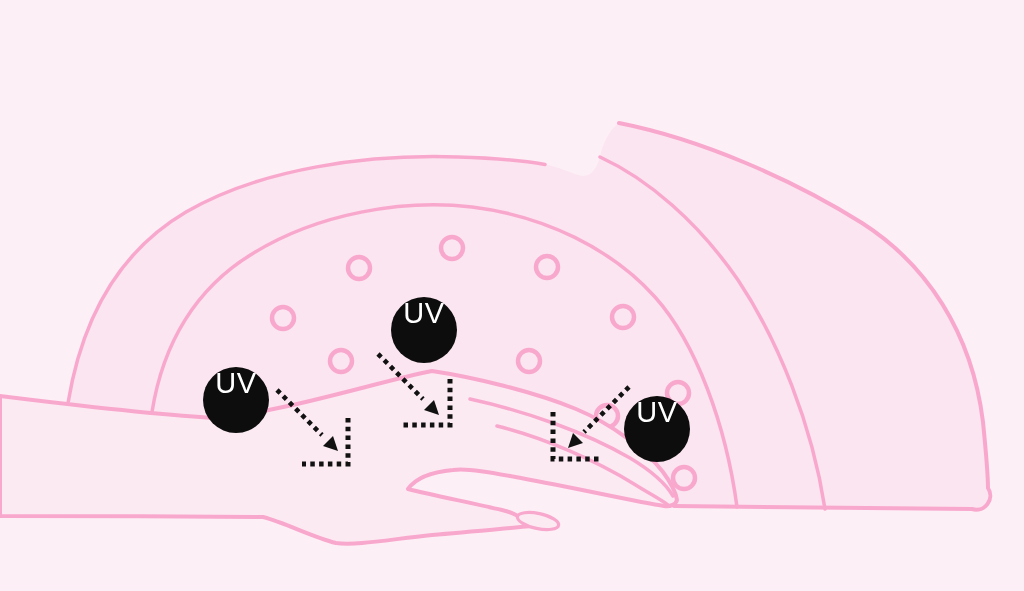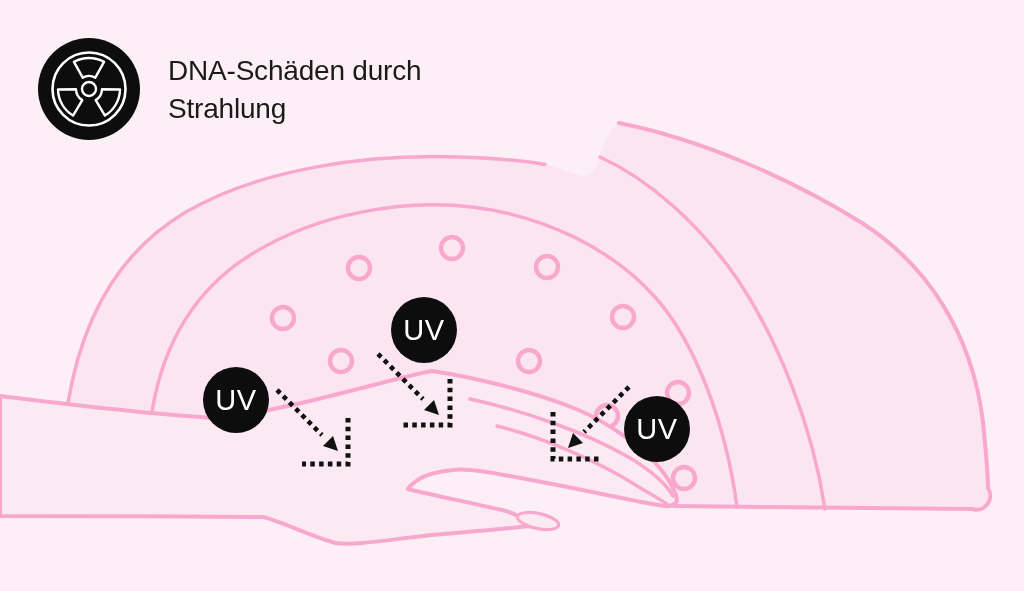--- a/index.html
+++ b/index.html
@@ -17,21 +17,21 @@
   }
   .radiation-badge{width:102px;height:102px;flex:0 0 auto;}
   .page-title{
     padding-top:14px;
     font-size:28px;line-height:38px;font-weight:500;
     color:#1A1A1A;letter-spacing:-0.2px;
   }
   .uv-badge{
     position:absolute;width:66px;height:66px;border-radius:50%;
     background:#0D0D0D;color:#FFFFFF;
-    display:flex;align-items:center;justify-content:center;
+    display:flex;align-items:flex-start;justify-content:center;
     font-size:29px;font-weight:500;letter-spacing:0.5px;
   }
   .uv-1{left:203px;top:367px;}
   .uv-2{left:391px;top:297px;}
   .uv-3{left:624px;top:396px;}
 </style>
 </head>
 <body>
 
 <div class="stage">
@@ -131,32 +131,14 @@
   <div class="uv-badge uv-1">
     <span>UV</span>
   </div>
   <div class="uv-badge uv-2">
     <span>UV</span>
   </div>
   <div class="uv-badge uv-3">
     <span>UV</span>
   </div>
 
-  <div class="header">
-    <svg class="radiation-badge" width="102" height="102" viewBox="38 37 102 102">
-      <circle cx="89" cy="88" r="51" fill="#0D0D0D"></circle>
-      <g transform="translate(89 88)" fill="none" stroke="#FFFFFF">
-        <circle r="36.5" stroke-width="2.6"></circle>
-        <circle r="7" stroke-width="2.4"></circle>
-        <g stroke-width="2.4" stroke-linejoin="round">
-          <path d="M -6.3 -11.37 A 13 13 0 0 1 6.3 -11.37 L 15.03 -27.11 A 31 31 0 0 0 -15.03 -27.11 Z"></path>
-          <path d="M -6.3 -11.37 A 13 13 0 0 1 6.3 -11.37 L 15.03 -27.11 A 31 31 0 0 0 -15.03 -27.11 Z" transform="rotate(120)"></path>
-          <path d="M -6.3 -11.37 A 13 13 0 0 1 6.3 -11.37 L 15.03 -27.11 A 31 31 0 0 0 -15.03 -27.11 Z" transform="rotate(240)"></path>
-        </g>
-      </g>
-    </svg>
-    <div class="page-title">
-      <div>DNA-Schäden durch</div>
-      <div>Strahlung</div>
-    </div>
-  </div>
 
 </div>
 
 </body></html>

